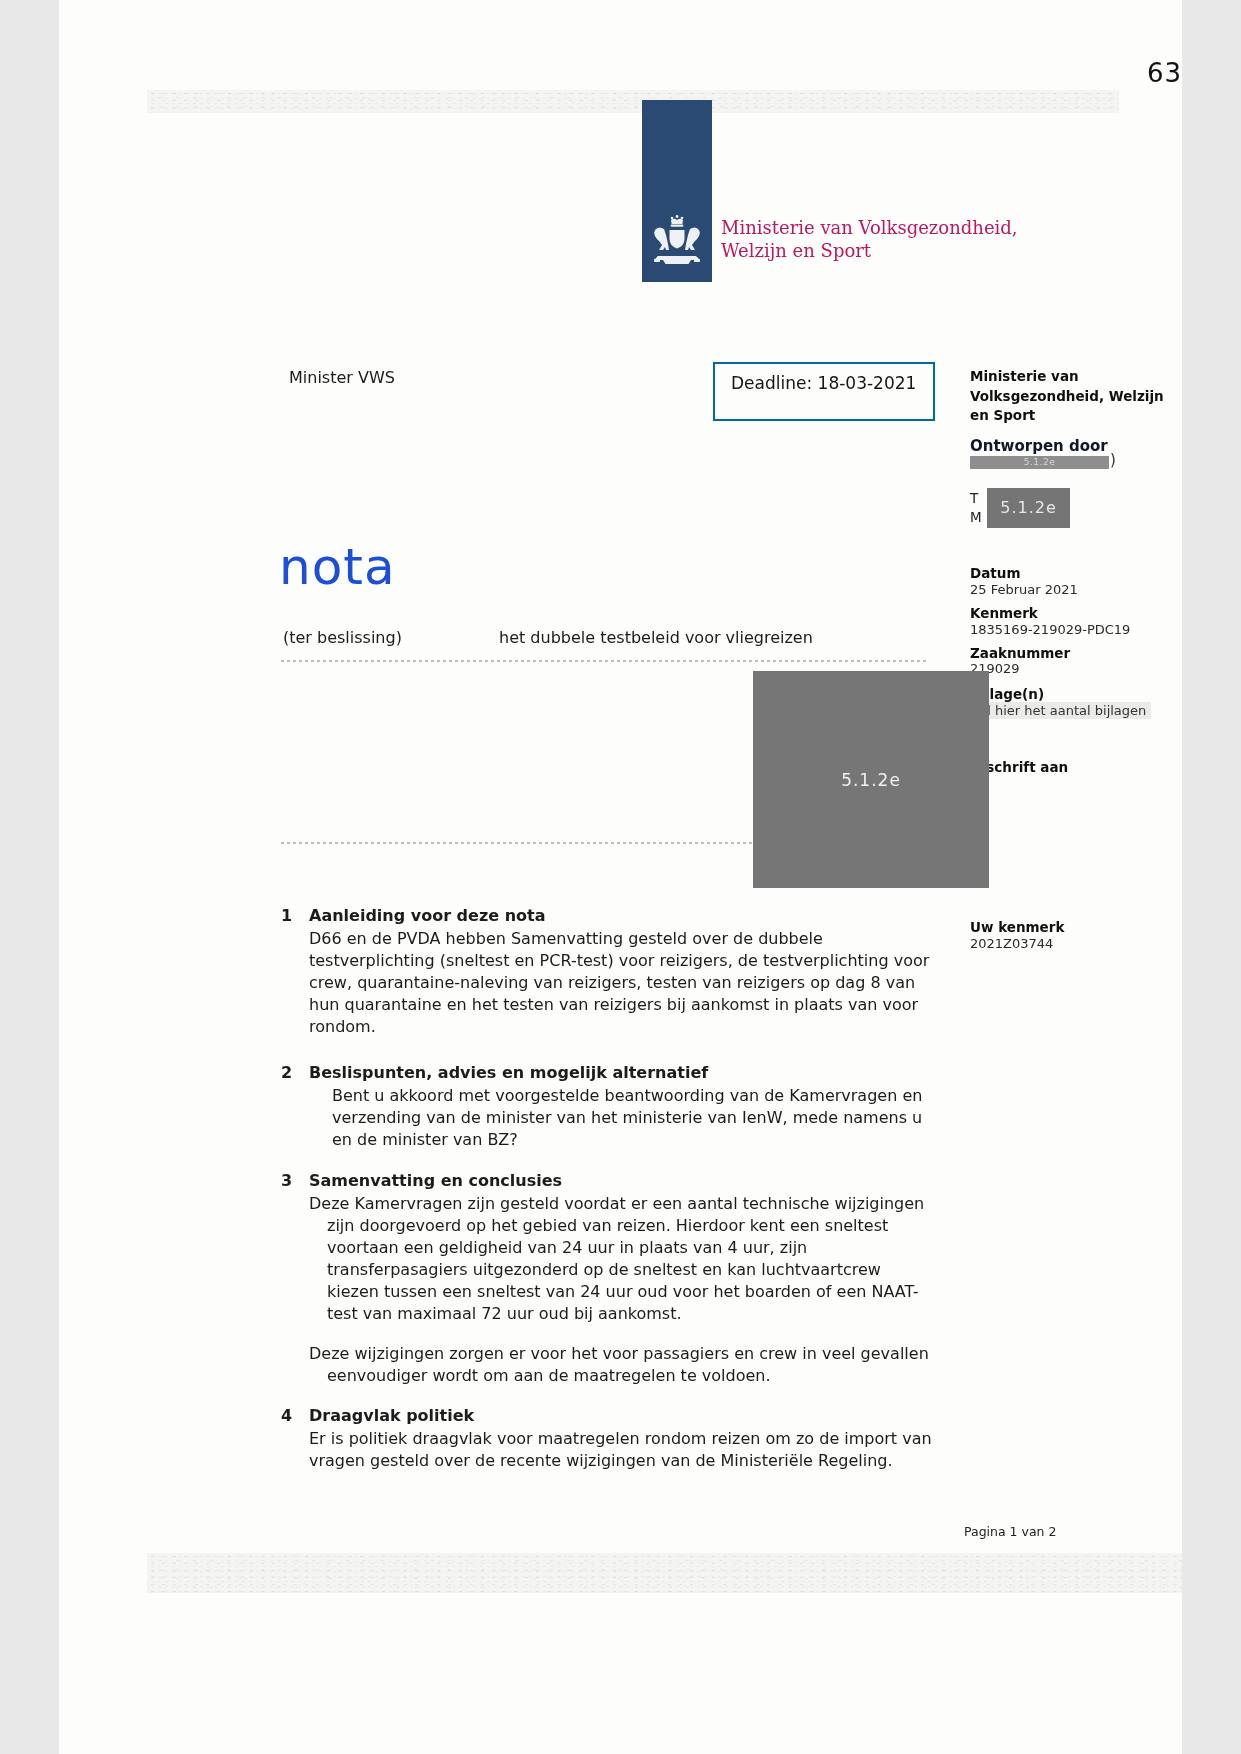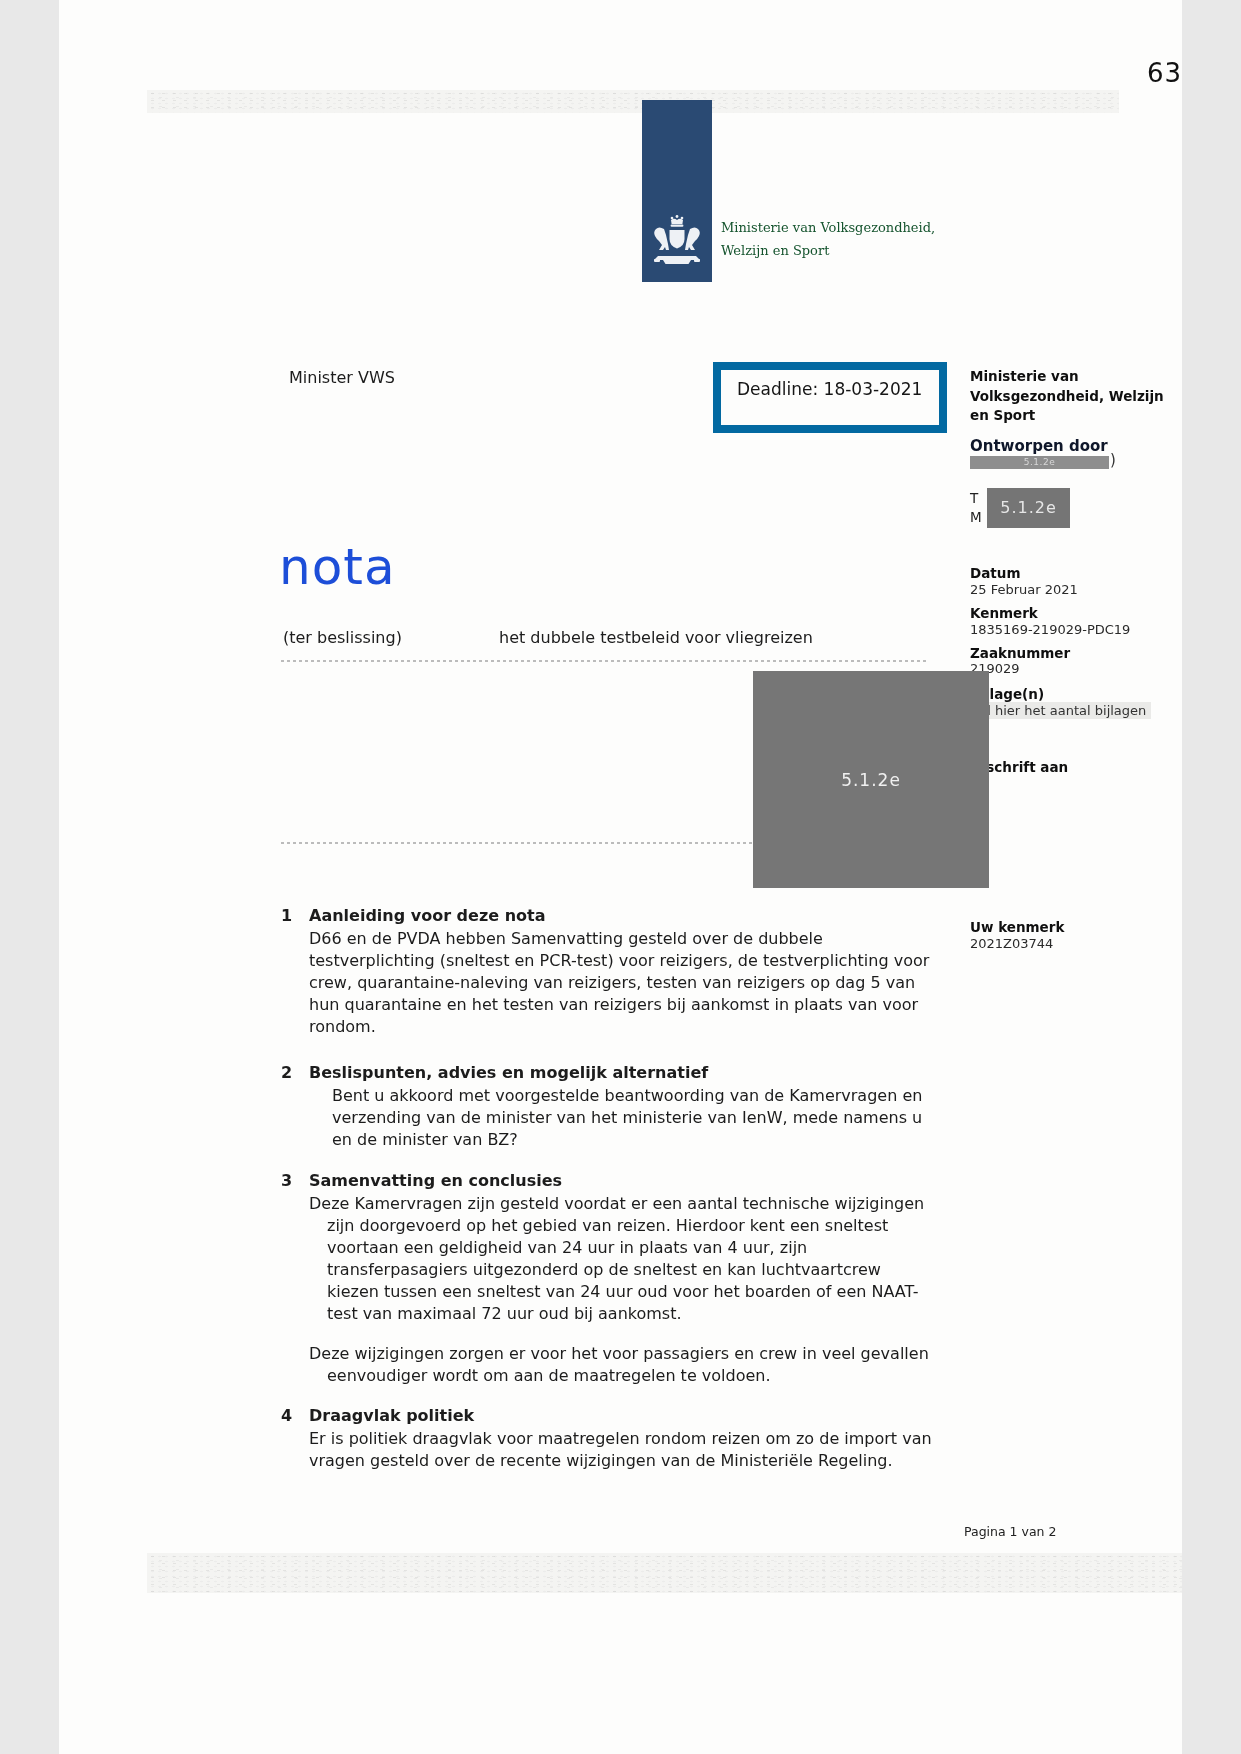--- a/index.html
+++ b/index.html
@@ -28,26 +28,26 @@
   }
   .noise-top{left:88px;top:90px;width:972px;height:23px;}
   .noise-bottom{left:88px;top:1553px;width:1072px;height:40px;}
 
   #doc-number{left:1088px;top:58px;font-size:26px;letter-spacing:1px;color:#111;}
 
   
   #logo-banner{left:583px;top:100px;width:70px;height:182px;background:#2a4a73;}
   #logo-crest{position:absolute;left:4px;bottom:12px;width:62px;height:56px;}
   #logo-text{left:662px;top:216px;font-family:"DejaVu Serif","Liberation Serif",serif;
-    font-size:13px;line-height:23px;color:#14532d;white-space:pre-line;}
+    font-size:18px;line-height:23px;color:#be185d;white-space:pre-line;}
 
   #addressee{left:230px;top:368px;font-size:16px;}
 
   #deadline-box{left:654px;top:362px;width:202px;height:46px;
-    border:8px solid #0369a1;padding:9px 0 0 16px;font-size:17px;color:#161616;}
+    border:2px solid #0369a1;padding:9px 0 0 16px;font-size:17px;color:#161616;}
 
   
   .sb{position:absolute;left:911px;}
   .sb-label{font-weight:bold;font-size:13.5px;color:#0f0f0f;}
   .sb-value{font-size:13px;color:#2a2a2a;}
   #sb-ministry{top:367px;font-weight:bold;font-size:13.5px;line-height:19.5px;white-space:pre-line;color:#0f0f0f;}
   #sb-ontworpen{top:437px;font-size:15px;font-weight:bold;color:#0f172a;}
   #sb-bar{top:456px;width:139px;height:13px;background:#8e8e8e;
     font-size:9px;line-height:13px;text-align:center;color:#d8d8d8;letter-spacing:.5px;}
   #sb-paren{left:1051px;top:451px;font-size:15px;color:#333;}
@@ -167,21 +167,21 @@
 
   <div class="abs" id="sections">
       <div class="sec">
         <div class="sec-head">
           <span class="sec-num">1</span>
           <span class="sec-title">Aanleiding voor deze nota</span>
         </div>
         <div class="para flat">
           <div class="bl">D66 en de PVDA hebben Samenvatting gesteld over de dubbele</div>
           <div class="bl">testverplichting (sneltest en PCR-test) voor reizigers, de testverplichting voor</div>
-          <div class="bl">crew, quarantaine-naleving van reizigers, testen van reizigers op dag 5 van</div>
+          <div class="bl">crew, quarantaine-naleving van reizigers, testen van reizigers op dag 8 van</div>
           <div class="bl">hun quarantaine en het testen van reizigers bij aankomst in plaats van voor</div>
           <div class="bl">rondom.</div>
         </div>
       </div>
       <div class="sec">
         <div class="sec-head">
           <span class="sec-num">2</span>
           <span class="sec-title">Beslispunten, advies en mogelijk alternatief</span>
         </div>
         <div class="para indent">

